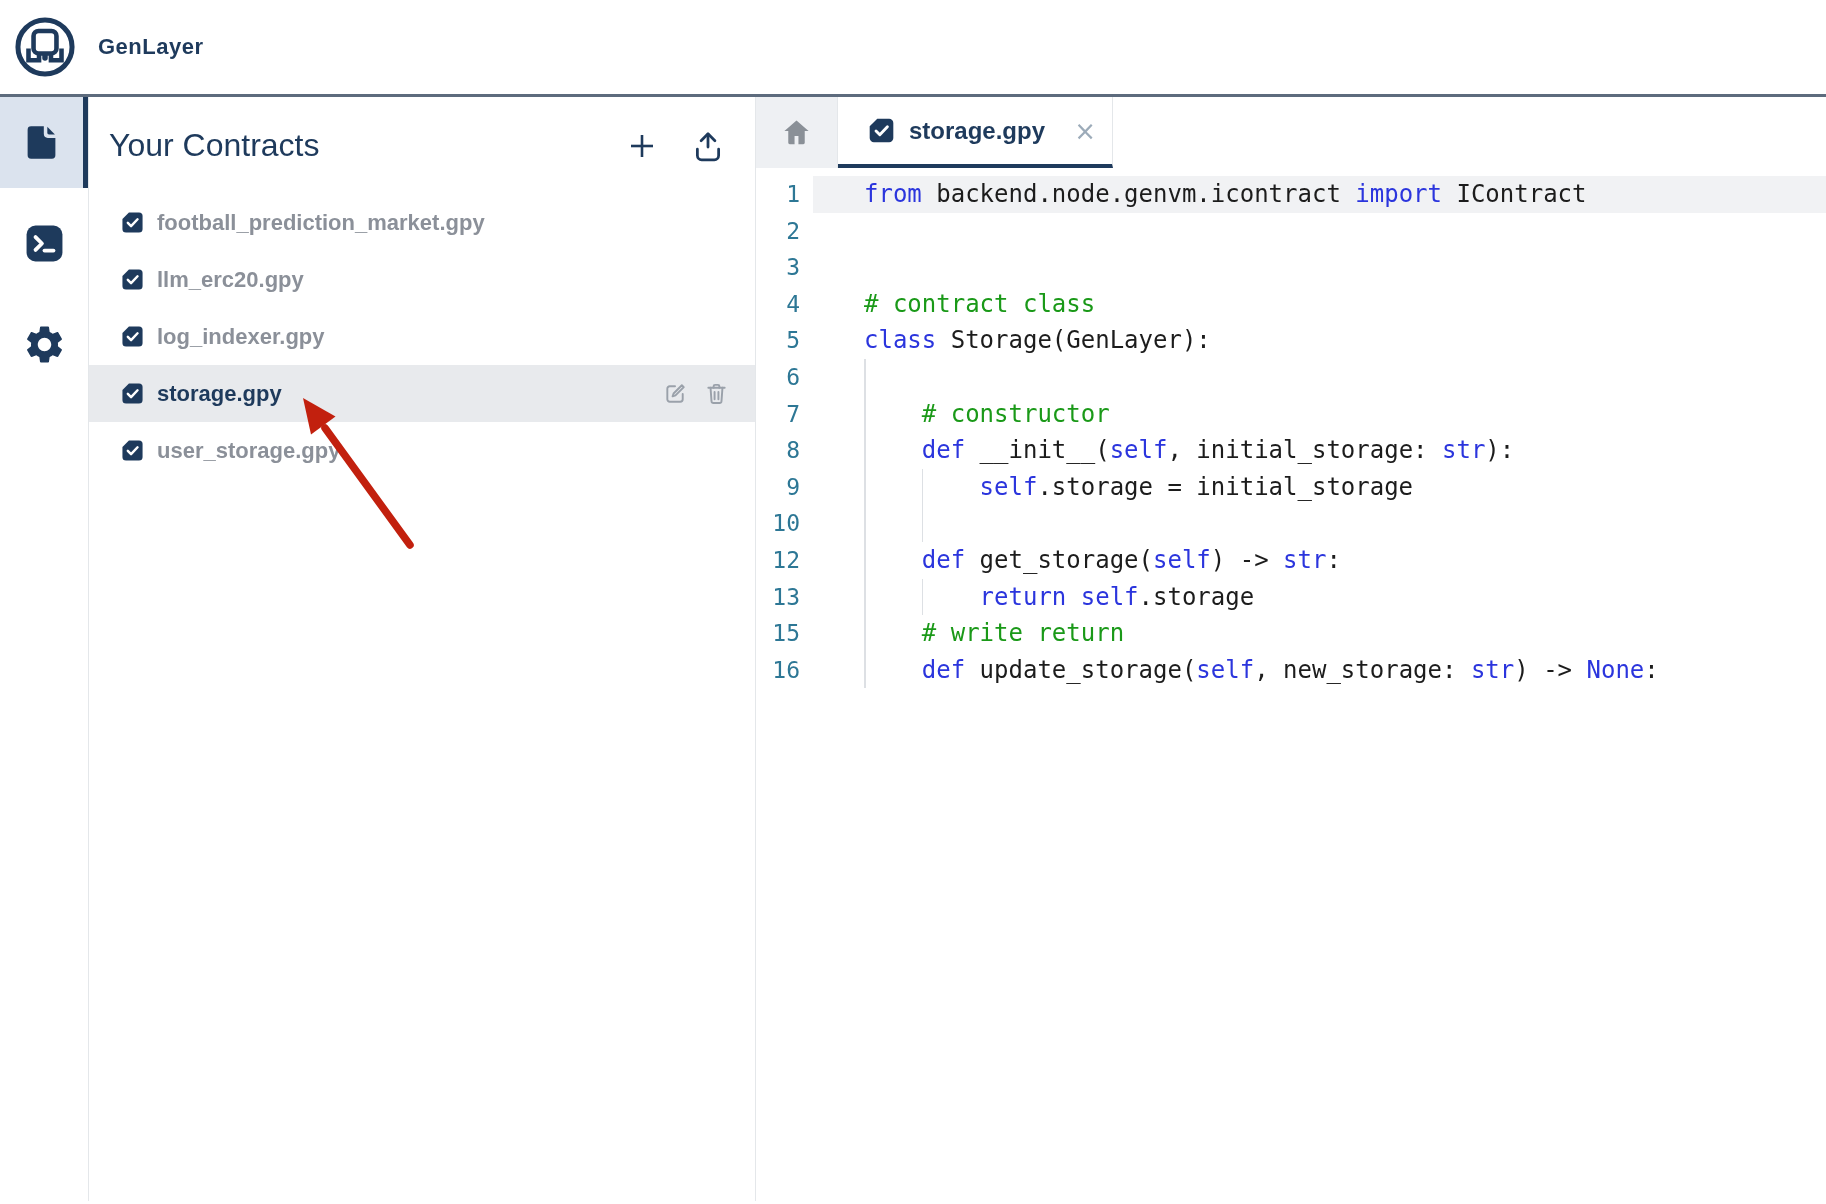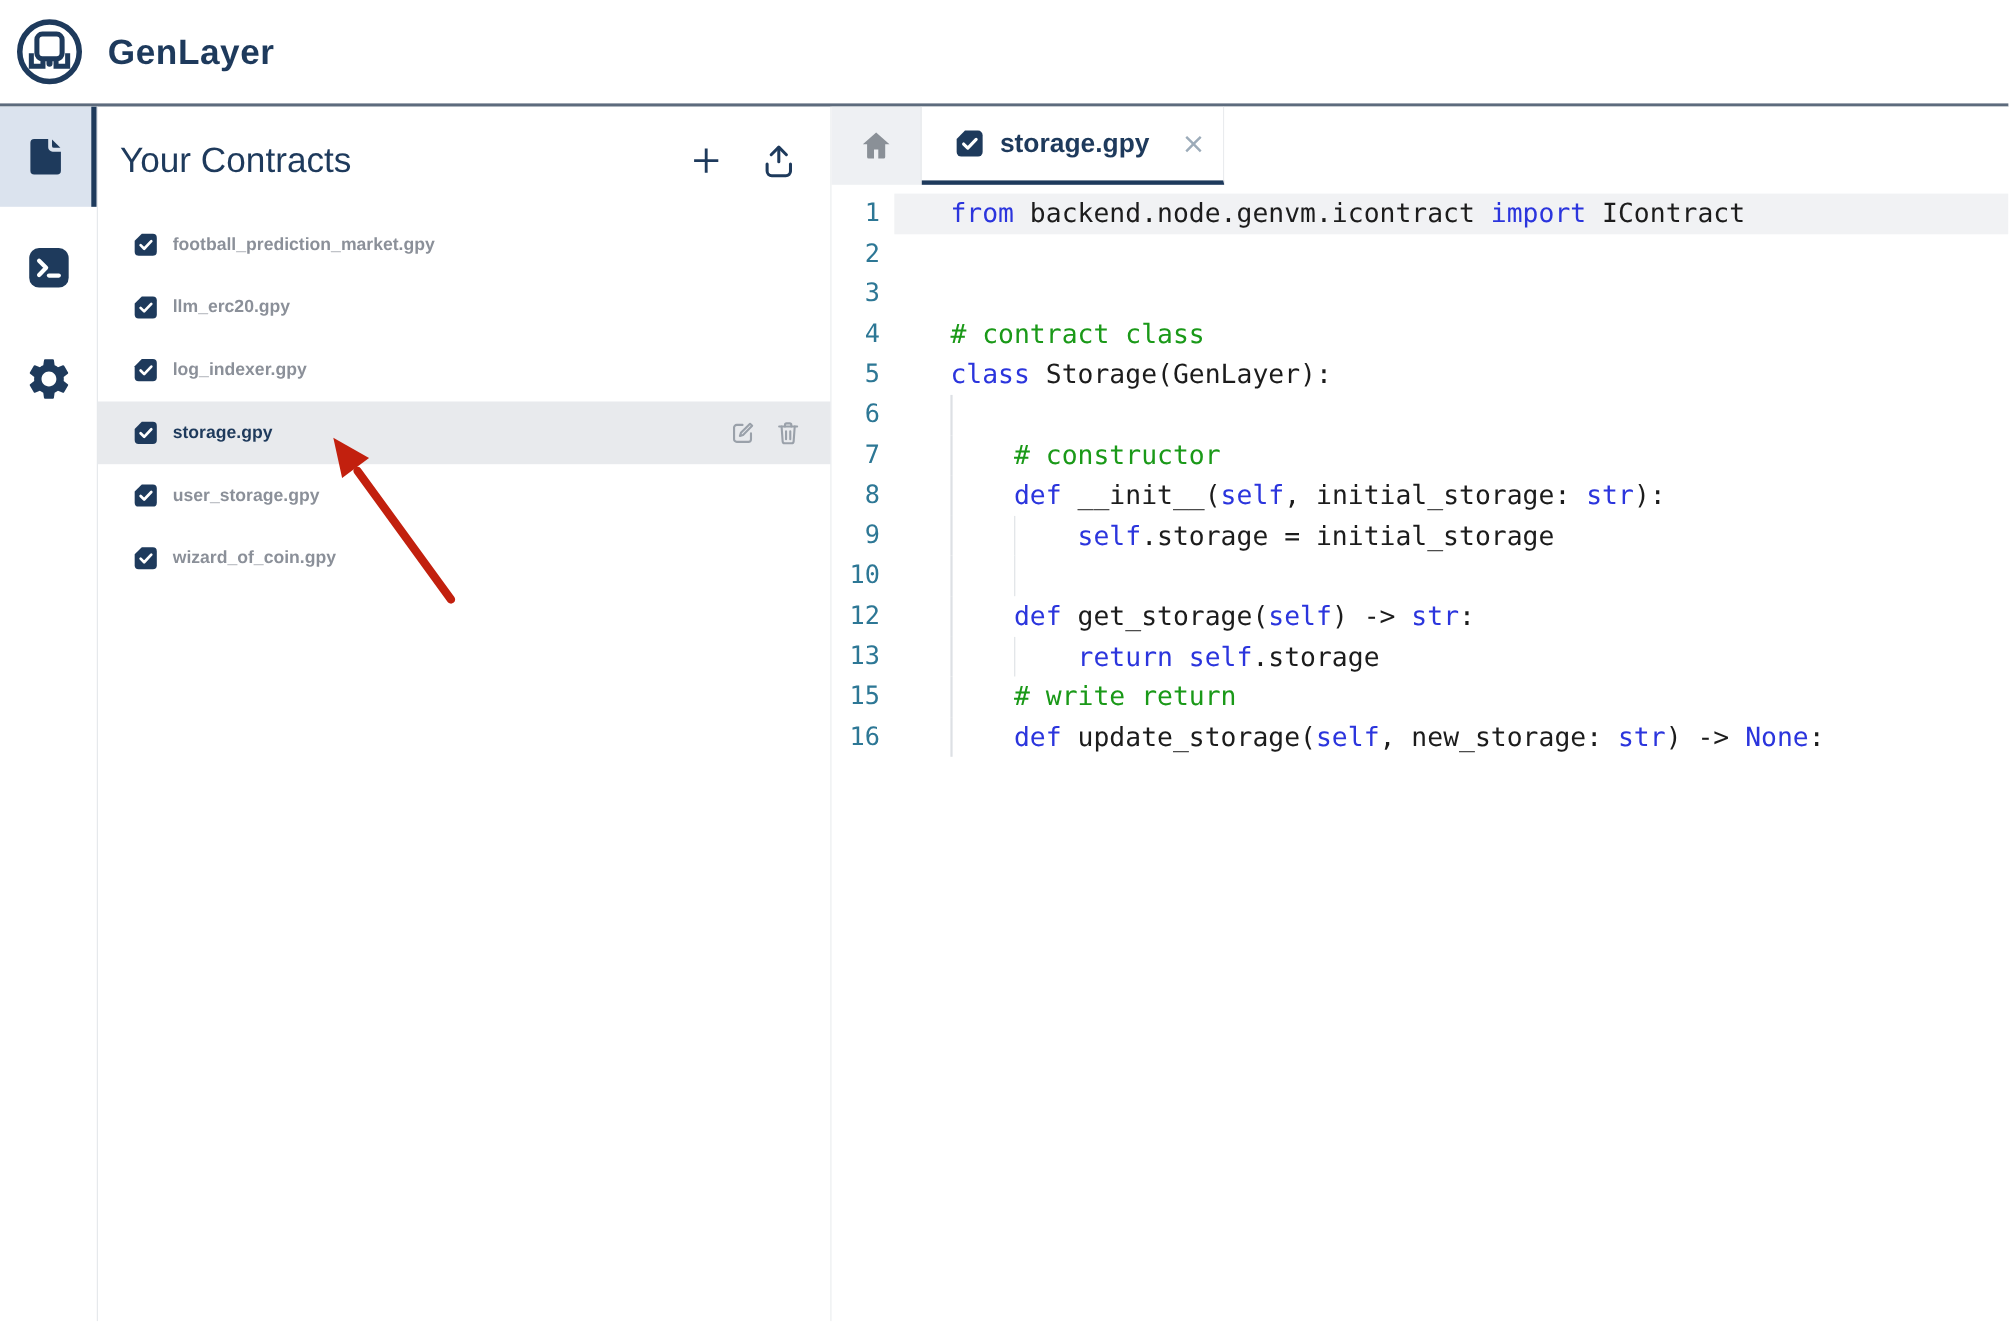--- a/index.html
+++ b/index.html
@@ -20,42 +20,42 @@
     --arrow-red:#c2200e;
   }
   *{box-sizing:border-box;margin:0;padding:0}
   html,body{width:1826px;height:1204px;background:#fff;overflow:hidden;
     font-family:"Liberation Sans",sans-serif;}
   body{position:relative}
 
   
   .header{height:97px;border-bottom:3px solid var(--header-border);
     display:flex;align-items:center;gap:20px;padding-left:12px;background:#fff}
-  .brand{font-size:32px;font-weight:700;color:var(--navy);letter-spacing:.5px}
+  .brand{font-size:22px;font-weight:700;color:var(--navy);letter-spacing:.5px}
 
   
   .main{display:flex;height:1104px}
 
   
   .iconbar{width:88px;flex:none;background:#fff}
   .icon-item{height:91px;display:flex;align-items:center;justify-content:center;cursor:pointer}
   .icon-item.active{background:var(--sidebar-active-bg);border-right:5px solid var(--navy)}
   .icon-item + .icon-item{margin-top:10px}
 
   
   .contracts{width:668px;flex:none;border-left:1px solid var(--panel-border);
     border-right:1px solid var(--panel-border);display:flex;flex-direction:column;background:#fff}
   .contracts-header{height:97px;flex:none;display:flex;align-items:center;padding:0 30px 0 20px}
   .contracts-title{font-size:32px;font-weight:500;color:var(--navy);flex:1}
   .contracts-actions{display:flex;align-items:center;gap:34px}
   .icon-btn{background:none;border:none;cursor:pointer;display:flex;align-items:center;justify-content:center;padding:0}
 
   .contracts-list{display:flex;flex-direction:column}
   .row{height:57px;display:flex;align-items:center;gap:13px;padding-left:32px;cursor:pointer}
-  .row .name{font-size:16px;font-weight:600;color:var(--file-text)}
+  .row .name{font-size:22px;font-weight:600;color:var(--file-text)}
   .row.selected{background:var(--selected-row-bg)}
   .row.selected .name{color:var(--navy);font-weight:700}
   .row-actions{margin-left:auto;display:flex;gap:16px;padding-right:26px}
 
   
   .editor{flex:1;min-width:0;display:flex;flex-direction:column;background:#fff}
   .tabbar{height:71px;flex:none;display:flex}
   .home-seg{width:82px;flex:none;background:var(--tab-strip-bg);border-right:1px solid var(--panel-border);
     display:flex;align-items:center;justify-content:center;cursor:pointer}
   .tab{width:275px;flex:none;display:flex;align-items:center;gap:14px;padding:0 16px 0 30px;
@@ -209,30 +209,20 @@
         <div class="row">
     <span style="display:flex">
       <svg width="23" height="23" viewBox="0 0 32 32">
         <path d="M11 2 H25 a5 5 0 0 1 5 5 V25 a5 5 0 0 1 -5 5 H7 a5 5 0 0 1 -5 -5 V11 Z" fill="#1e3a5c"></path>
         <polyline points="9.5,16.5 14,21 23,11.5" fill="none" stroke="#fff" stroke-width="3.4" stroke-linecap="round" stroke-linejoin="round"></polyline>
       </svg>
     </span>
     <span class="name">user_storage.gpy</span>
 
   </div>
-        <div class="row">
-    <span style="display:flex">
-      <svg width="23" height="23" viewBox="0 0 32 32">
-        <path d="M11 2 H25 a5 5 0 0 1 5 5 V25 a5 5 0 0 1 -5 5 H7 a5 5 0 0 1 -5 -5 V11 Z" fill="#1e3a5c"></path>
-        <polyline points="9.5,16.5 14,21 23,11.5" fill="none" stroke="#fff" stroke-width="3.4" stroke-linecap="round" stroke-linejoin="round"></polyline>
-      </svg>
-    </span>
-    <span class="name">wizard_of_coin.gpy</span>
-
-  </div>
       </div>
   </section>
 
   <section class="editor">
     <div class="tabbar">
       <div class="home-seg">
         <span style="display:flex">
           <svg width="31" height="31" viewBox="0 0 32 32">
             <path d="M16 3.5 L3.5 14.5 h4 V26.5 a1.5 1.5 0 0 0 1.5 1.5 h5 v-8.5 h4 V28 h5 a1.5 1.5 0 0 0 1.5 -1.5 V14.5 h4 Z" fill="#8a9097"></path>
           </svg>

